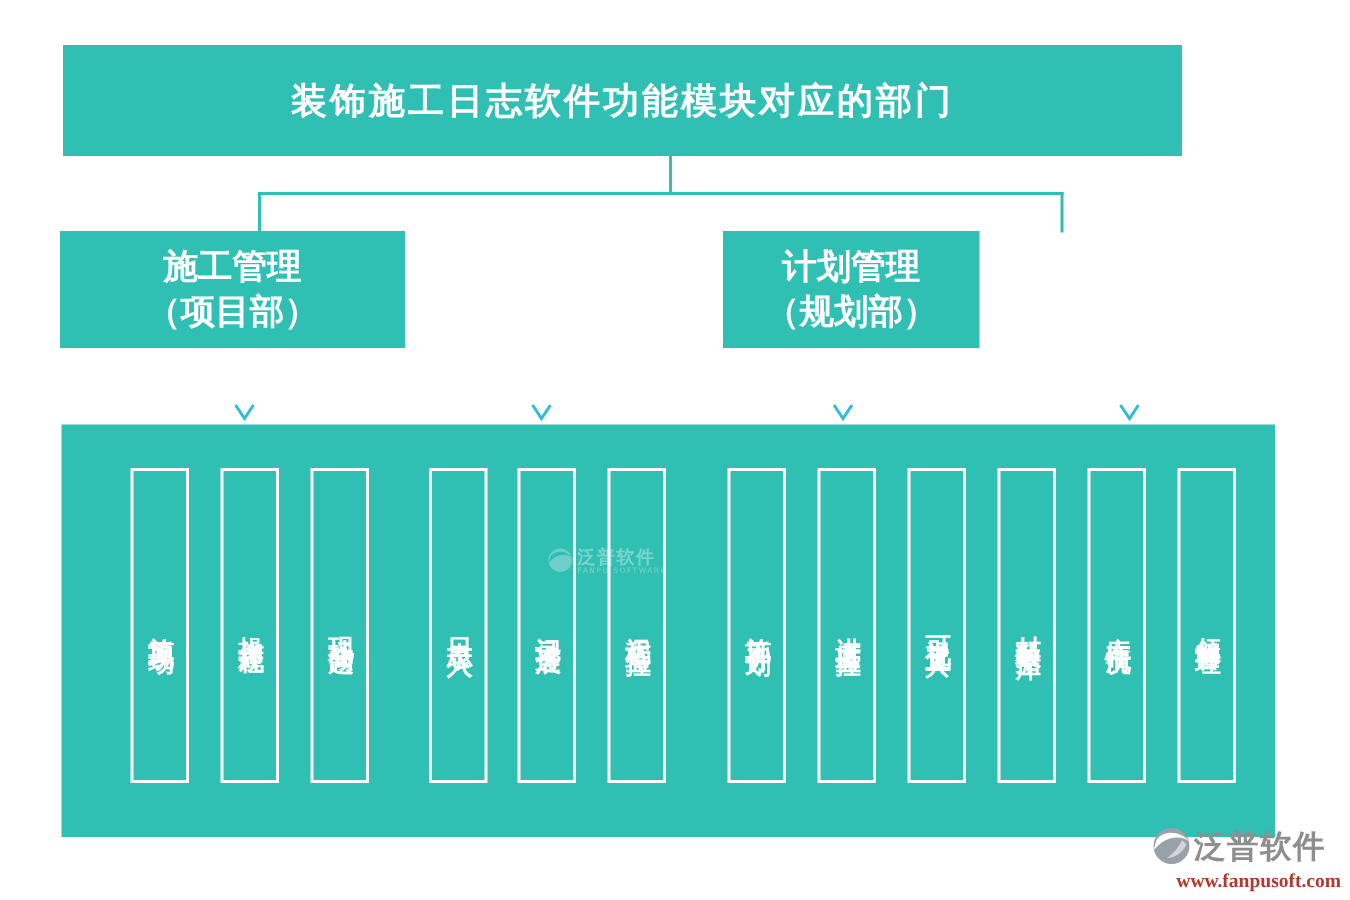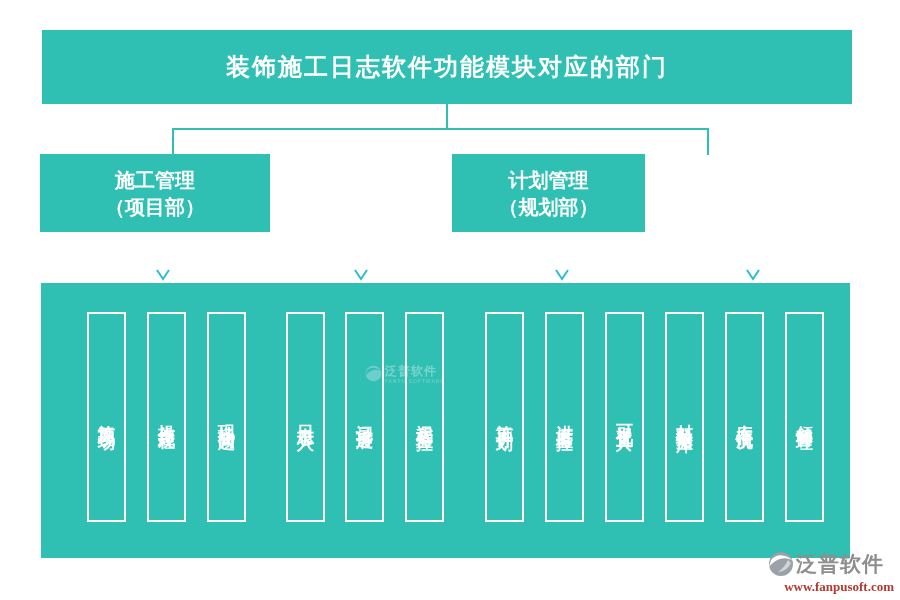--- a/index.html
+++ b/index.html
@@ -12,41 +12,41 @@
     --white:#ffffff;
   }
   *{margin:0;padding:0;box-sizing:border-box;}
   html,body{background:#ffffff;}
   body{font-family:"DejaVu Sans","Liberation Sans",sans-serif;}
   .canvas{
     position:relative;width:900px;height:600px;background:#ffffff;overflow:hidden;
   }
   
   .title-bar{
-    position:absolute;left:42px;top:30px;width:810px;height:74px;
+    position:absolute;left:42px;top:30px;width:746px;height:74px;
     background:var(--teal);display:flex;align-items:center;justify-content:center;
   }
   .title-bar .title-text{
     color:var(--white);font-size:24px;font-weight:bold;letter-spacing:2px;
   }
   
   .cline{position:absolute;background:var(--line);}
   .stub-v   {left:446px;top:104px;width:2px;height:25px;}
   .h-line   {left:172px;top:128px;width:537px;height:2px;}
   .drop-l   {left:172px;top:128px;width:2px;height:27px;}
   .drop-r   {left:707px;top:128px;width:2px;height:27px;}
   
   .mod-box{
     position:absolute;top:154px;height:78px;background:var(--teal);
     display:flex;flex-direction:column;align-items:center;justify-content:center;gap:7px;
-    color:var(--white);font-weight:bold;font-size:20px;line-height:1;
+    color:var(--white);font-weight:bold;font-size:23px;line-height:1;
   }
   .mod-box-1{left:40px;width:230px;}
   .mod-box-2{left:285px;width:172px;}
-  .mod-box-3{left:452px;width:193px;}
+  .mod-box-3{left:482px;width:171px;}
   .mod-box-4{left:668px;width:184px;}
   
   .down-arrow{position:absolute;top:237px;width:16px;height:46px;}
   .arrow-1{left:155px;} .arrow-2{left:353px;} .arrow-3{left:554px;} .arrow-4{left:745px;}
   
   .functions-panel{
     position:absolute;left:41px;top:283px;width:809px;height:275px;background:var(--teal);
   }
   .func-col{
     position:absolute;top:29px;height:210px;width:39px;

